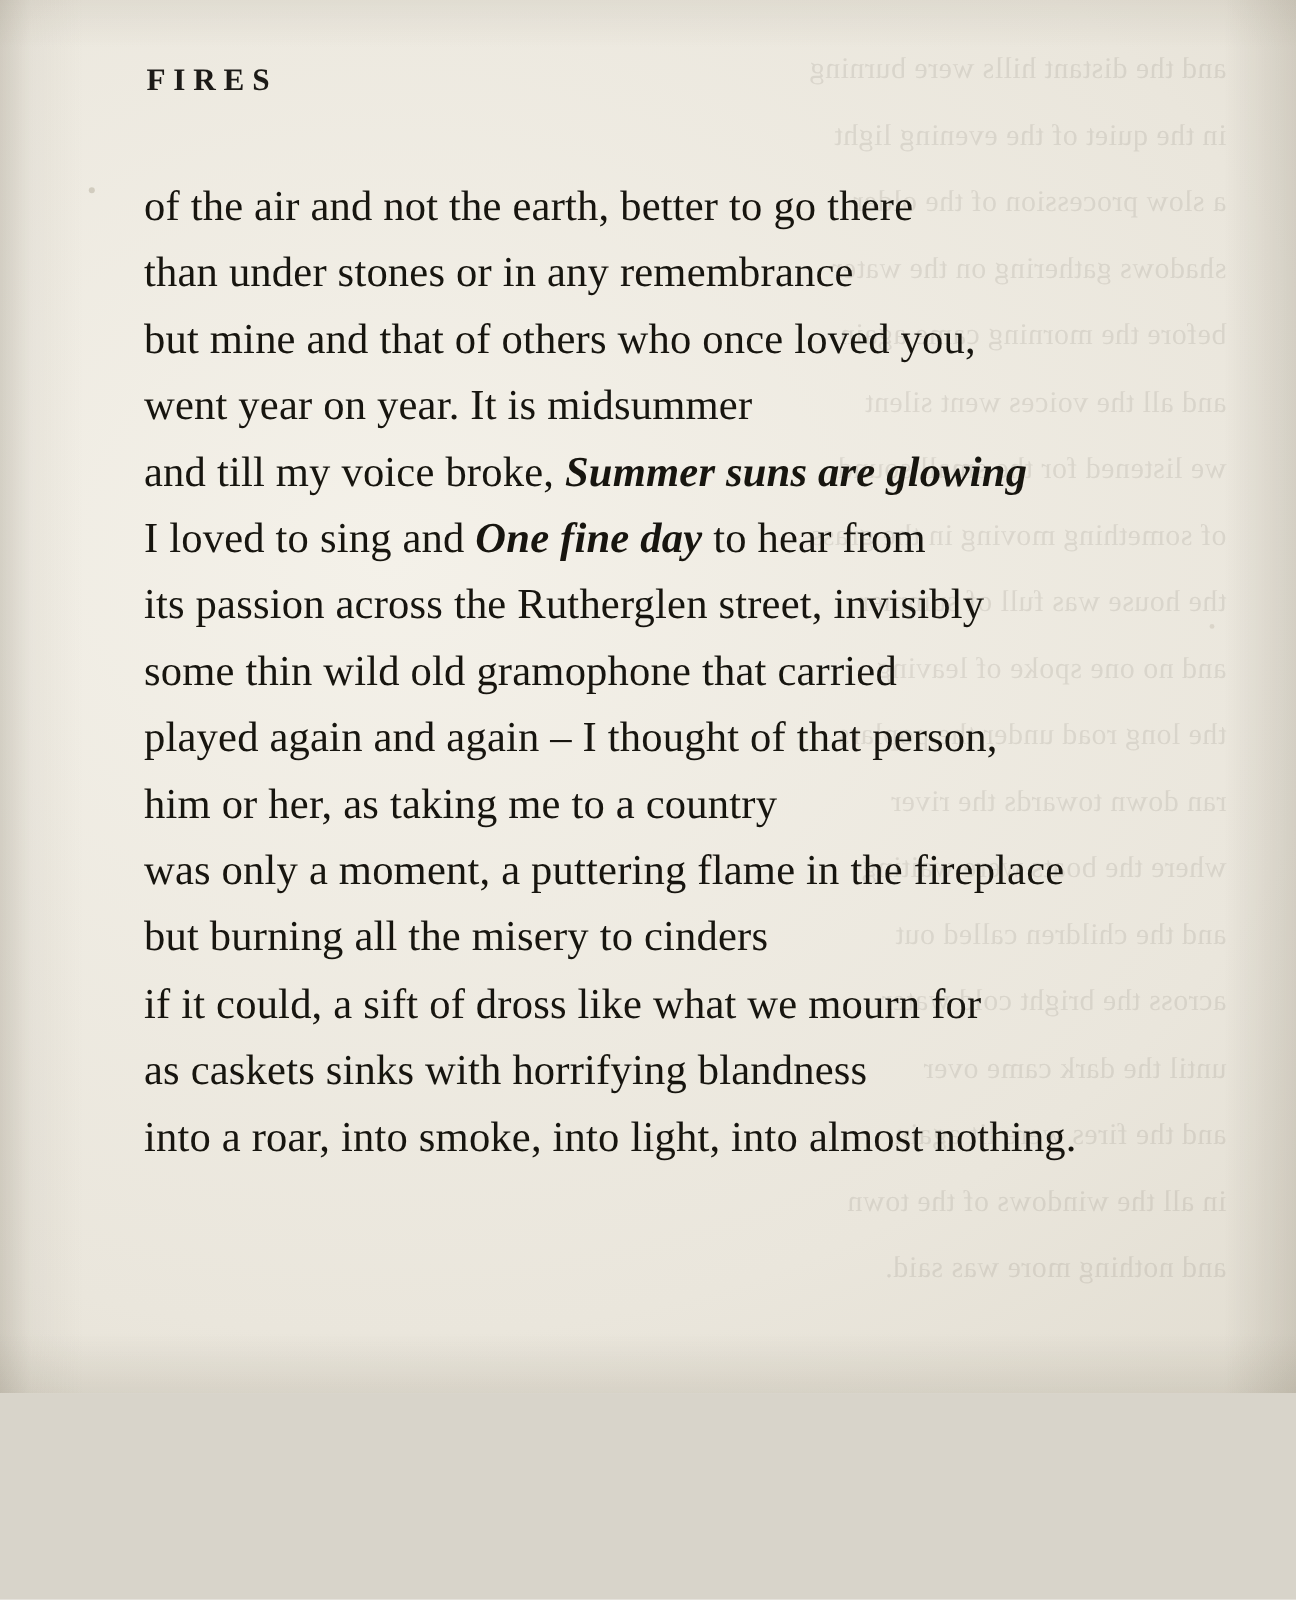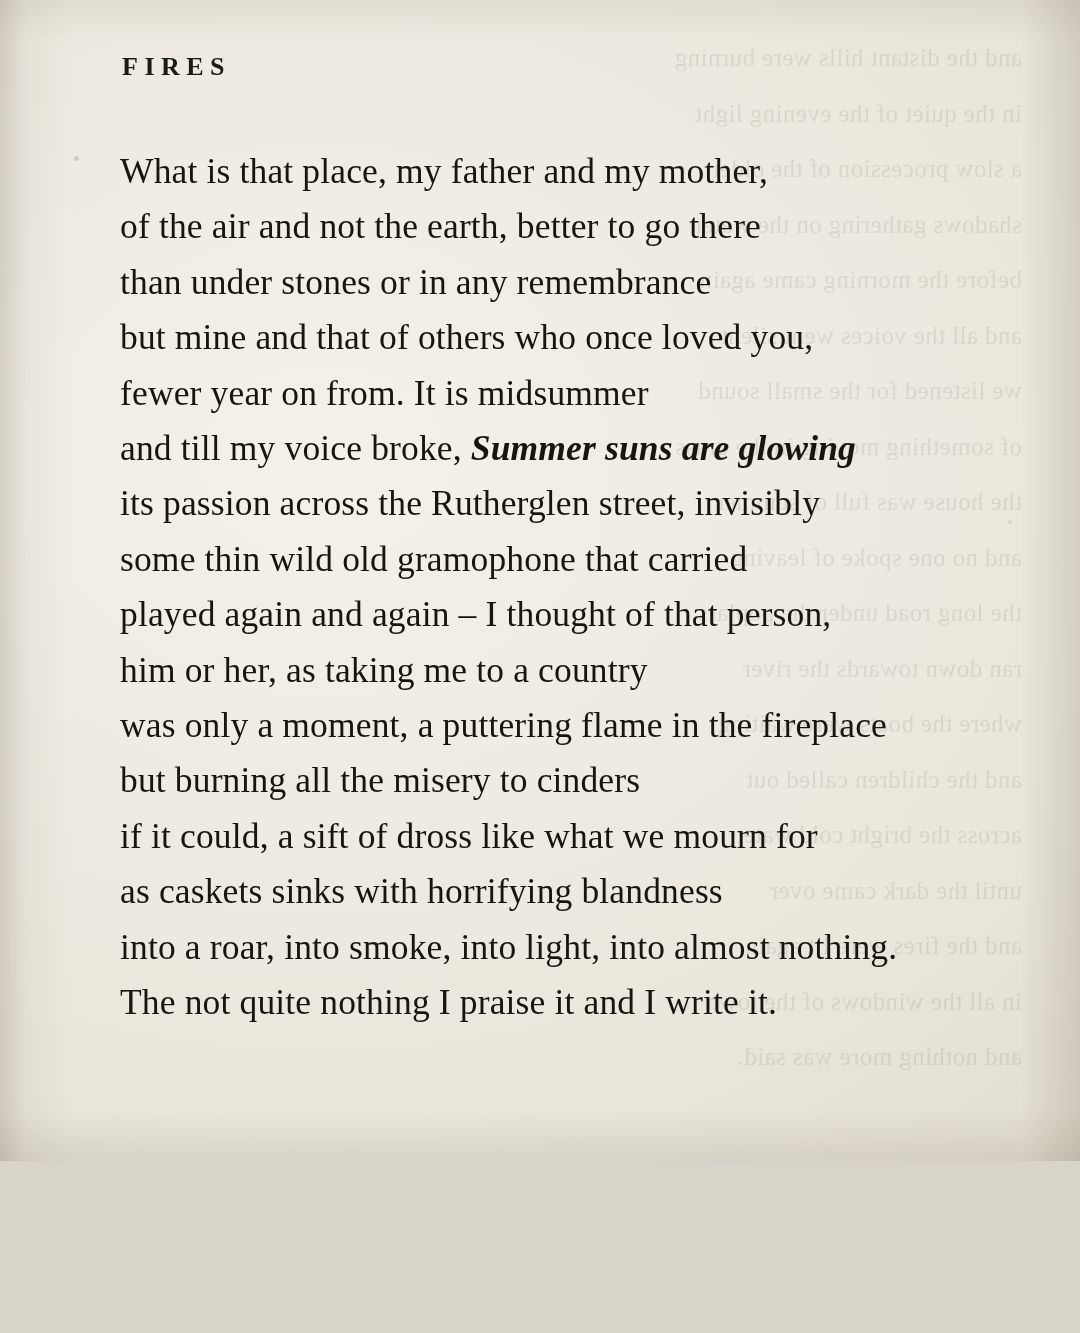--- a/index.html
+++ b/index.html
@@ -109,32 +109,31 @@
       <div class="sl">and nothing more was said.</div>
     </div>
   <div id="paper-texture"></div>
 
   <div class="speck" style="left:74px;top:156px;width:5px;height:5px;"></div>
   <div class="speck" style="left:1008px;top:520px;width:4px;height:4px;opacity:.35;"></div>
 
   <div id="content">
     <h1 id="poem-title">FIRES</h1>
     <div id="poem-body">
-        <div class="line">What is that place, my father and my mother,</div>
         <div class="line">of the air and not the earth, better to go there</div>
         <div class="line">than under stones or in any remembrance</div>
         <div class="line">but mine and that of others who once loved you,</div>
-        <div class="line">fewer year on from. It is midsummer</div>
+        <div class="line">went year on year. It is midsummer</div>
         <div class="line">and till my voice broke, <i>Summer suns are glowing</i></div>
+        <div class="line">I loved to sing and <i>One fine day</i> to hear from</div>
         <div class="line">its passion across the Rutherglen street, invisibly</div>
         <div class="line">some thin wild old gramophone that carried</div>
         <div class="line">played again and again – I thought of that person,</div>
         <div class="line">him or her, as taking me to a country</div>
         <div class="line">was only a moment, a puttering flame in the fireplace</div>
         <div class="line">but burning all the misery to cinders</div>
         <div class="line">if it could, a sift of dross like what we mourn for</div>
         <div class="line">as caskets sinks with horrifying blandness</div>
         <div class="line">into a roar, into smoke, into light, into almost nothing.</div>
-        <div class="line">The not quite nothing I praise it and I write it.</div>
       </div>
   </div>
 
 </div>
 
 </body></html>

